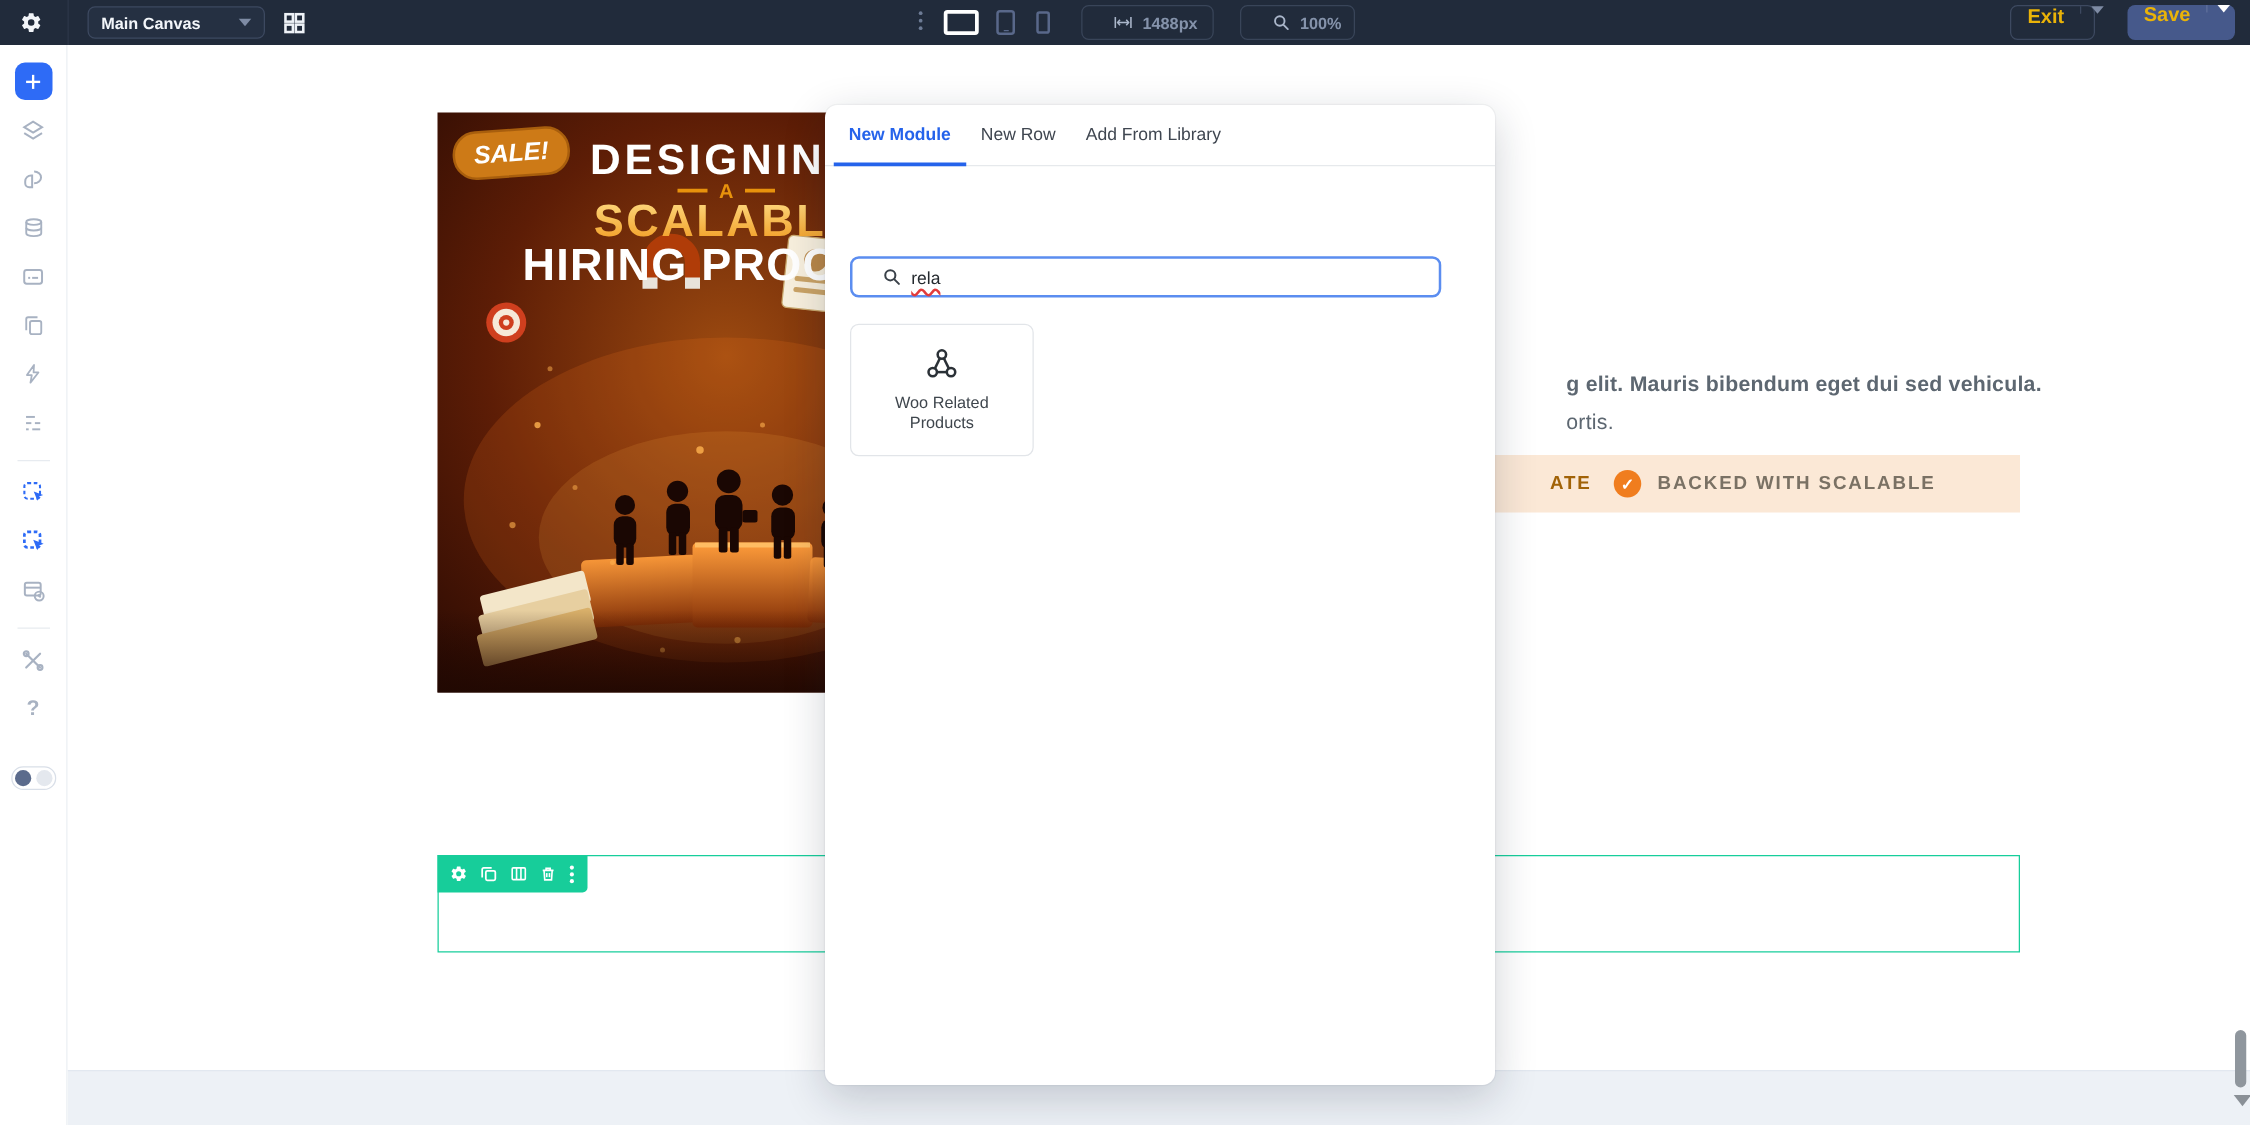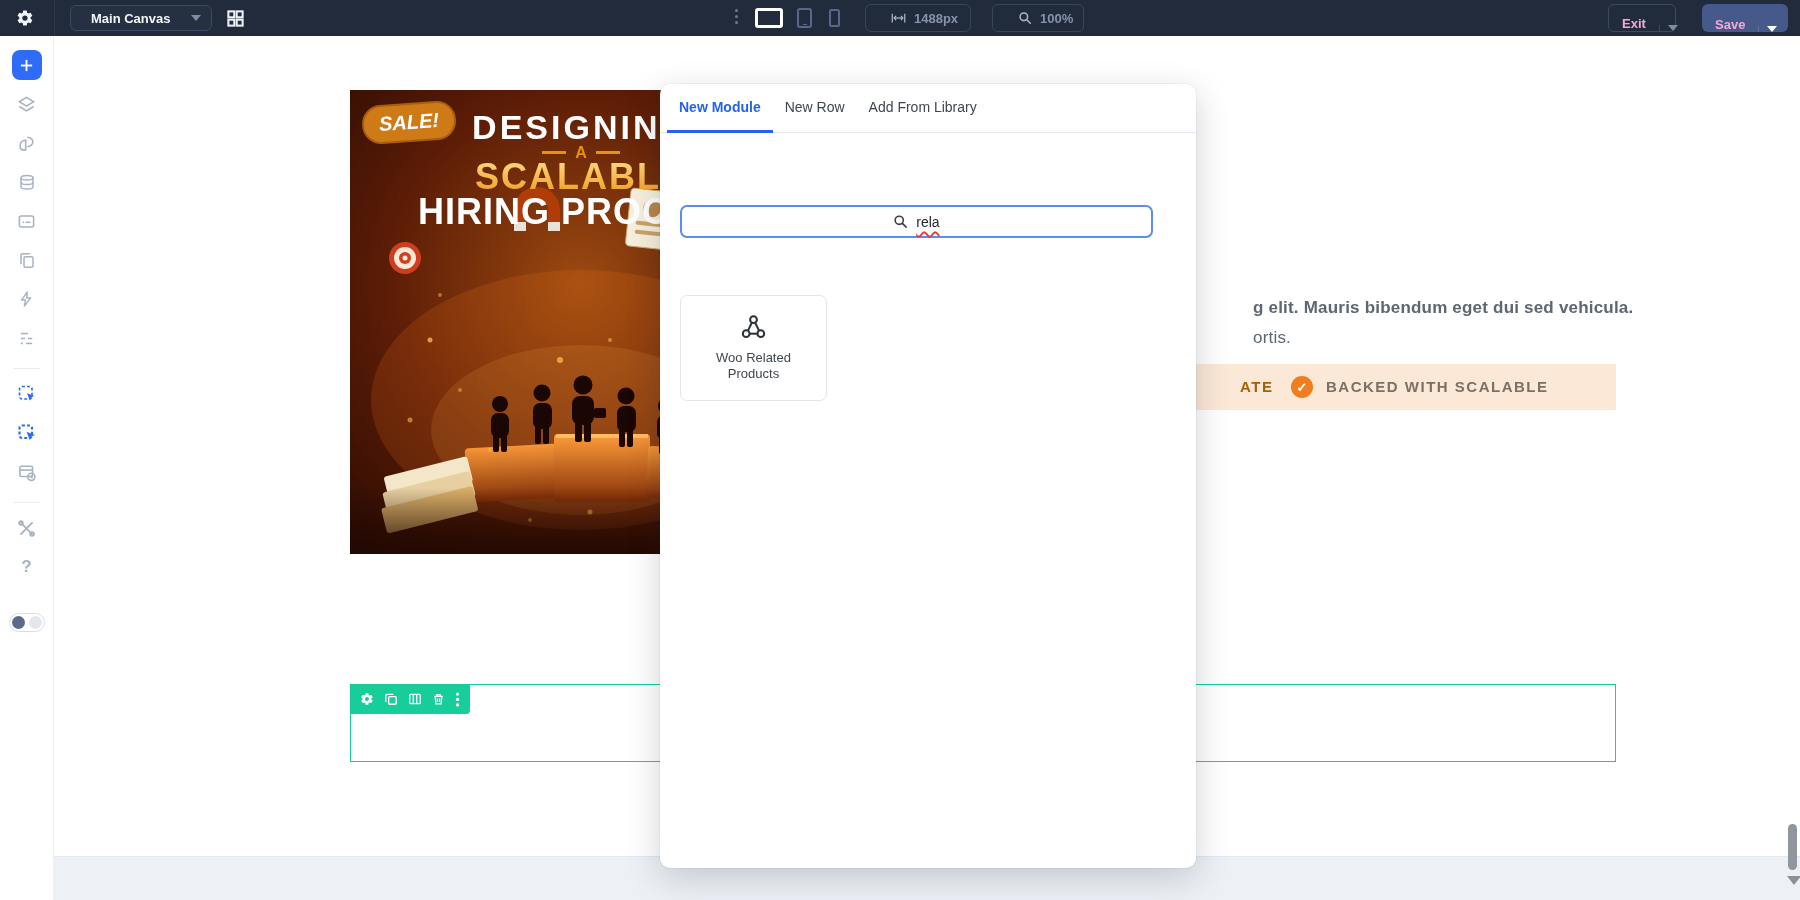--- a/index.html
+++ b/index.html
@@ -6,35 +6,35 @@
   html,body { background:#ffffff; }
   body { font-family:"Liberation Sans", sans-serif; }
   .stage { position:relative; width:1800px; height:900px; overflow:hidden; background:#ffffff; }
 
   
   .topbar { position:absolute; left:0; top:0; width:1800px; height:36px; background:#212b3b; z-index:60; }
   .tb-gear { position:absolute; left:16px; top:9px; width:18px; height:18px; color:#f2f5f9; }
   .tb-sep { position:absolute; left:54px; top:0; width:1px; height:36px; background:#2c3749; }
   .canvas-select { position:absolute; left:70px; top:5px; width:142px; height:26px; border:1px solid #3d4960; border-radius:6px;
     background:#253042; color:#f3f6fa; font-size:13px; font-weight:700; display:flex; align-items:center; padding:0 10px; cursor:pointer; }
-  .canvas-select .lbl { flex:1;margin-left:10px; }
+  .canvas-select .lbl { flex:1; }
   .caret-down { width:0; height:0; border-left:5px solid transparent; border-right:5px solid transparent; border-top:6px solid #7e8ba4; }
   .tb-grid { position:absolute; left:226px; top:9px; width:19px; height:19px; color:#eef2f7; }
   .tb-kebab { position:absolute; left:735px; top:9px; display:flex; flex-direction:column; gap:3px; }
   .tb-kebab i { width:3px; height:3px; border-radius:50%; background:#6d7b95; }
   .dev-desktop { position:absolute; left:755px; top:8px; width:28px; height:20px; border:3px solid #ffffff; border-radius:3px; }
   .dev-tablet { position:absolute; left:797px; top:8px; width:15px; height:20px; border:2px solid #59688a; border-radius:3px; }
   .dev-tablet i { position:absolute; left:50%; bottom:1px; transform:translateX(-50%); width:4px; height:1.5px; background:#59688a; }
   .dev-phone { position:absolute; left:829px; top:9px; width:11px; height:18px; border:2px solid #59688a; border-radius:2.5px; }
   .tb-box { position:absolute; top:4px; height:28px; border:1px solid #394559; border-radius:6px; display:flex; align-items:center; gap:8px;
     color:#8593ab; font-size:13px; font-weight:700; padding:0 25px; }
   .tb-box.width { left:865px; width:106px; }
   .tb-box.zoom  { left:992px; width:92px; }
   .tb-box svg { color:#aab6ca; }
-  .tb-btn { position:absolute; top:4px; height:28px; border-radius:6px; display:flex; align-items:flex-end; color:#f9a8d4; font-size:13px; font-weight:700; cursor:pointer; }
+  .tb-btn { position:absolute; top:4px; height:28px; border-radius:6px; display:flex; align-items:flex-start; color:#eab308; font-size:16px; font-weight:700; cursor:pointer; }
   .tb-btn .main { display:flex; align-items:center; padding:0 13px; }
   .tb-btn .arrow { display:flex; align-items:center; padding:0 8px; border-left:1px solid rgba(255,255,255,.14); }
   .btn-exit { left:1608px; width:68px; border:1px solid #3d4960; background:transparent; }
   .btn-exit .arrow { border-left:1px solid #3d4960; }
   .btn-save { left:1702px; width:86px; background:#46598b; }
 
   
   .sidebar { position:absolute; left:0; top:36px; width:54px; height:864px; background:#ffffff; border-right:1px solid #eceff3; z-index:50;
     display:flex; flex-direction:column; align-items:center; padding-top:14px; }
   .sb-btn { width:30px; height:30px; display:flex; align-items:center; justify-content:center; color:#a8b2c2; margin-bottom:9px; cursor:pointer; }
@@ -77,26 +77,26 @@
   .modal { position:absolute; left:660px; top:84px; width:536px; height:784px; background:#fff; border-radius:10px; z-index:40;
     box-shadow:0 10px 34px rgba(20,30,50,.20), 0 0 0 1px rgba(20,30,50,.04); }
   .modal-header { position:relative; height:49px; border-bottom:1px solid #eceef1; }
   .modal-title { position:absolute; left:19px; top:16px; font-size:15px; font-weight:700; color:#2c3237; }
   .modal-close { position:absolute; right:20px; top:11px; width:26px; height:26px; display:flex; align-items:center; justify-content:center;
     font-size:19px; color:#1f2429; cursor:pointer; }
   .modal-tabs { display:flex; align-items:stretch; height:49px; border-bottom:1px solid #e6e9ec; padding-left:7px; }
   .mtab { display:flex; align-items:center; padding:0 12px; margin-bottom:-1px; font-size:14px; color:#3f4650; cursor:pointer; border-bottom:3px solid transparent; }
   .mtab.active { color:#2563eb; font-weight:600; border-bottom-color:#2563eb; }
   .search-field { position:absolute; left:20px; top:121px; width:473px; height:33px; border:2px solid #5b8df0; border-radius:7px;
-    display:flex; align-items:center; padding:0 10px; gap:8px; background:#fff; cursor:text;justify-content:center; }
+    display:flex; align-items:center; padding:0 24px; gap:8px; background:#fff; cursor:text; }
   .search-field .glass { color:#3a4149; }
   .search-text { font-size:14px; color:#24292e; text-decoration-line:underline; text-decoration-style:wavy; text-decoration-color:#e23b3b;
     text-decoration-thickness:2px; text-underline-offset:4px; }
   .result-card { position:absolute; left:20px; top:175px; width:147px; height:106px; border:1px solid #e2e5e9; border-radius:7px; background:#fff;
-    display:flex; flex-direction:column; align-items:center; justify-content:center; gap:9px; cursor:pointer;margin-top:36px; }
+    display:flex; flex-direction:column; align-items:center; justify-content:center; gap:9px; cursor:pointer; }
   .result-card .rc-label { font-size:13px; color:#3f464d; text-align:center; line-height:1.25; width:110px; }
 
   svg { overflow:visible; }
 </style>
 </head>
 <body>
 
 <div class="stage">
 
   <div class="content">

